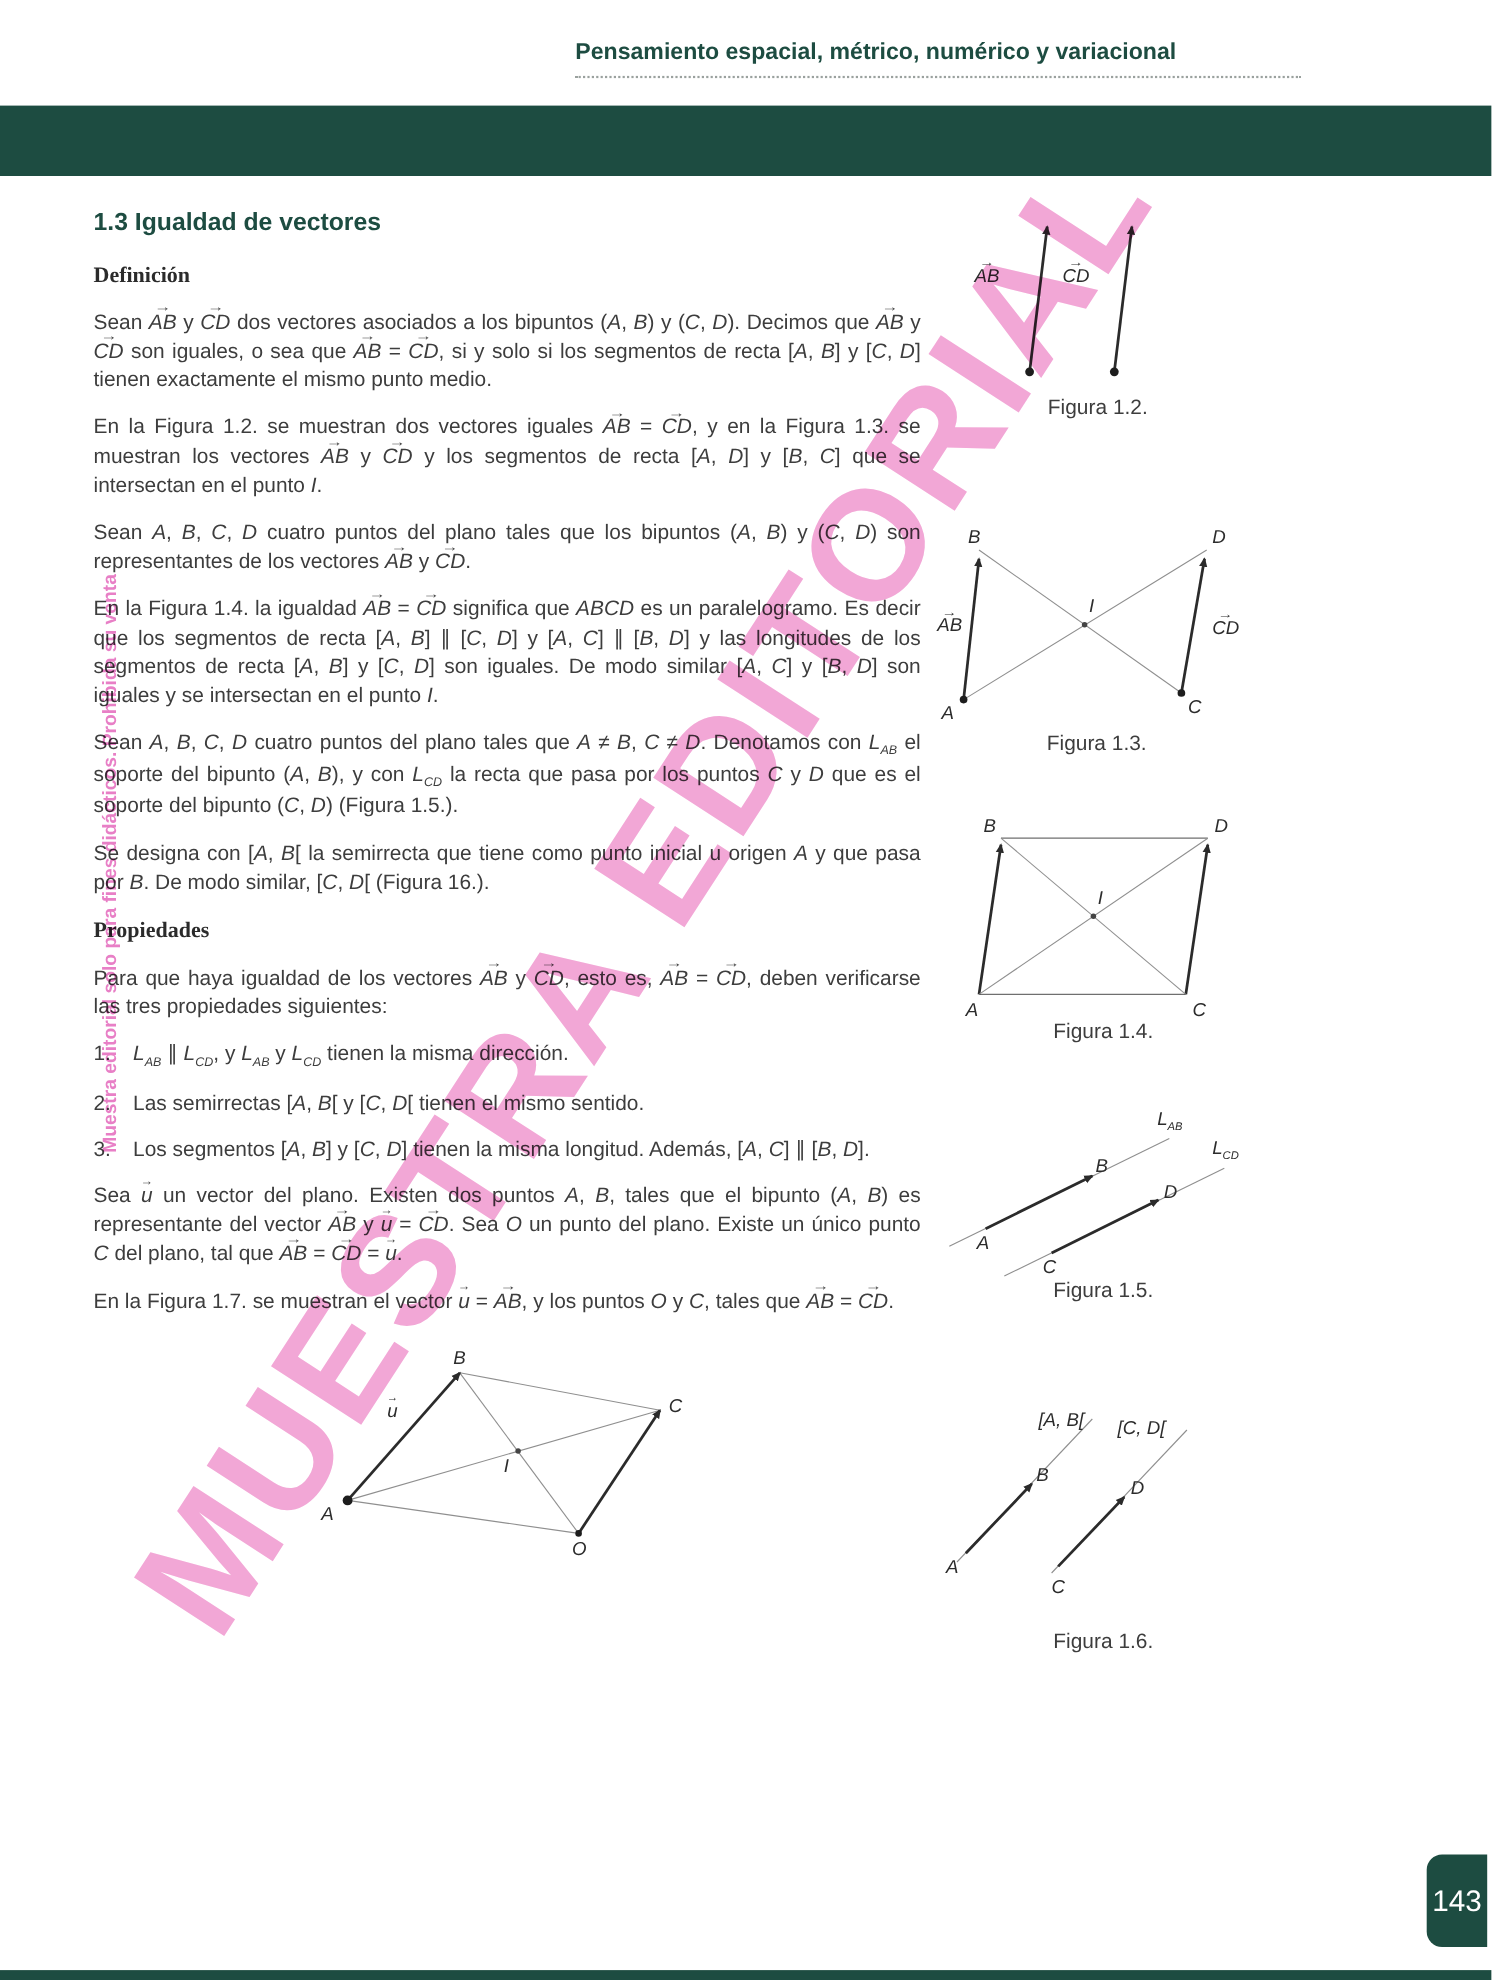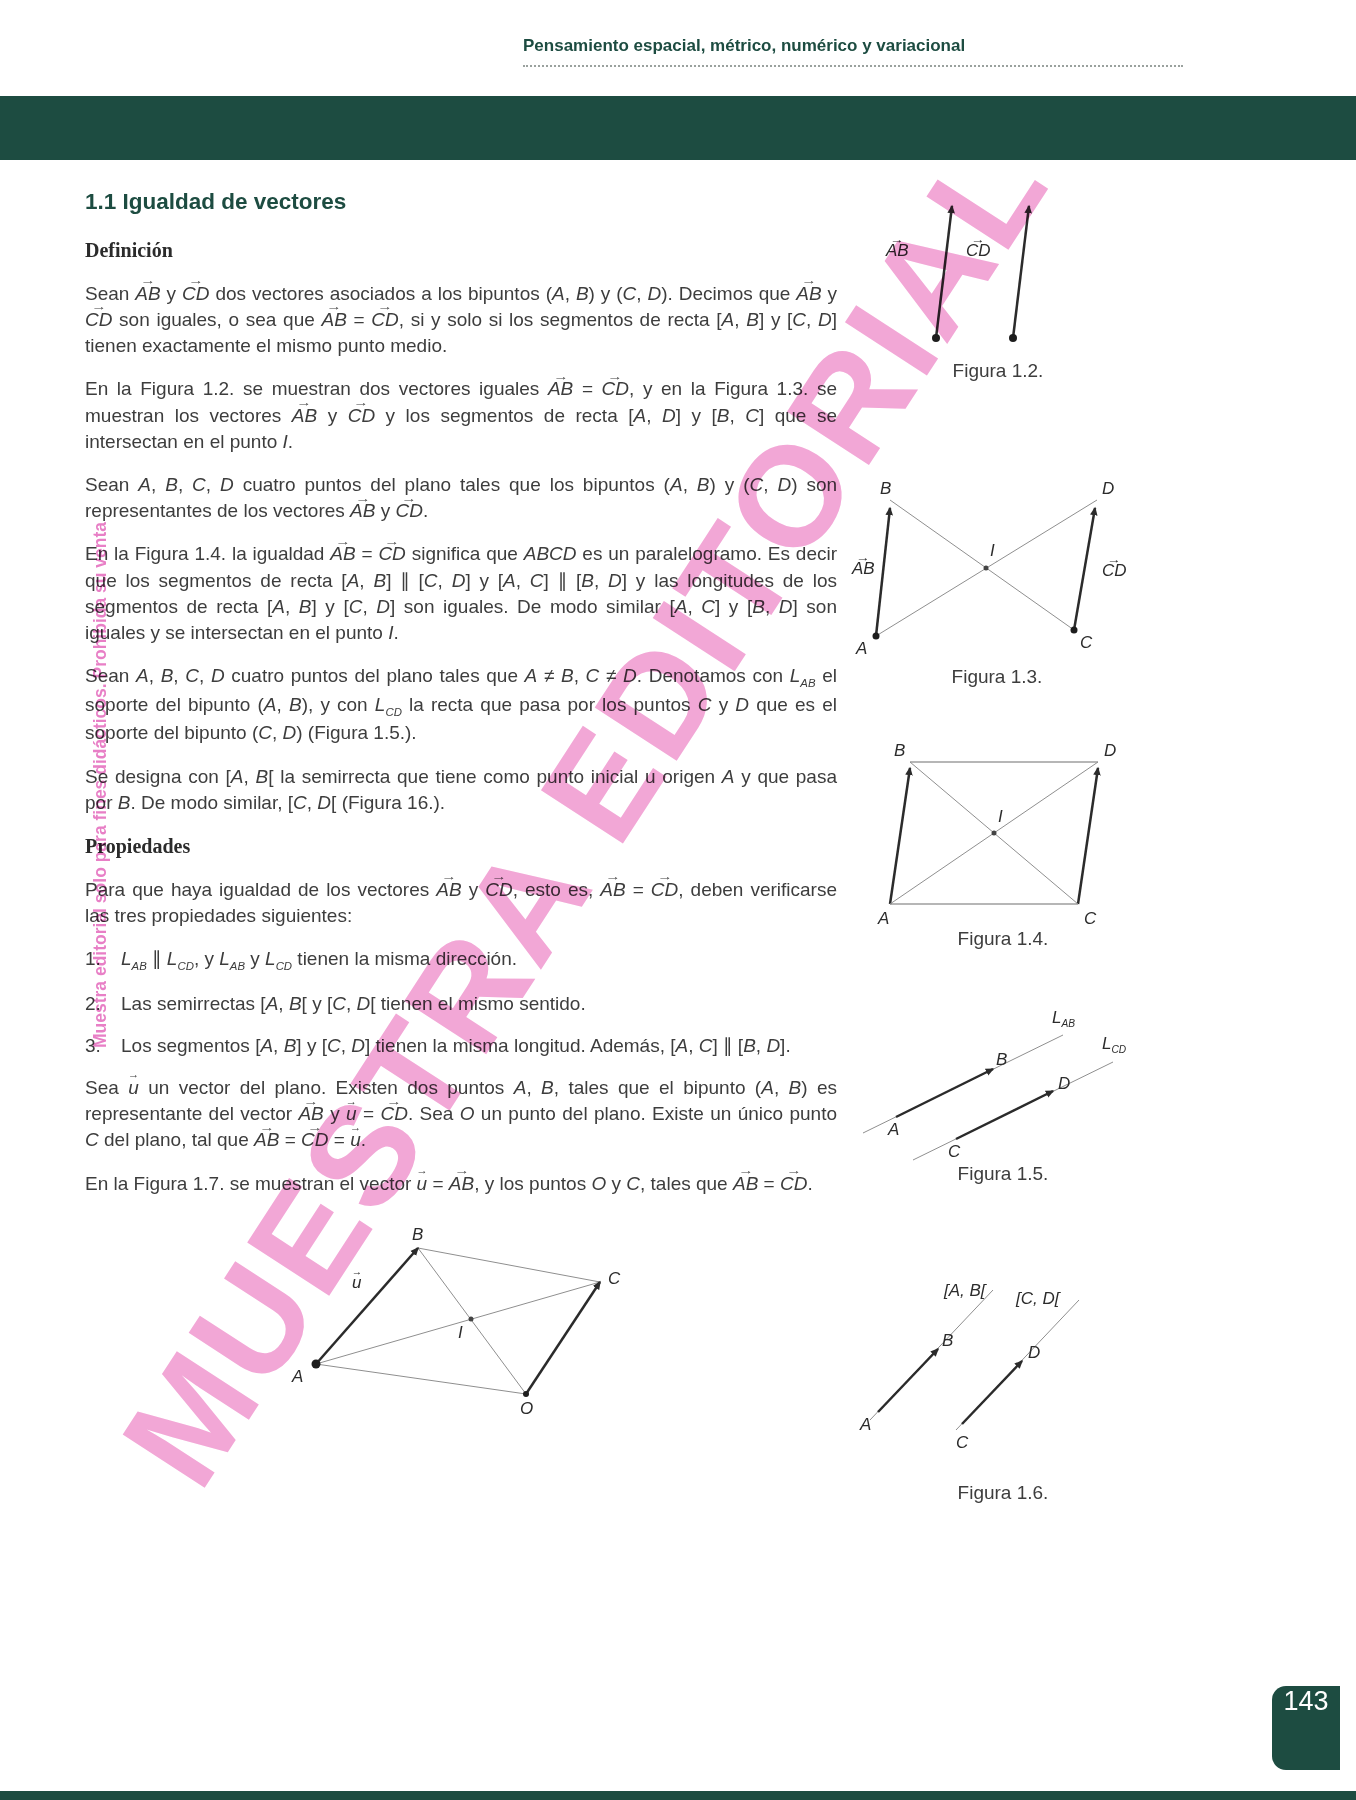--- a/index.html
+++ b/index.html
@@ -2,28 +2,28 @@
 <html><head>
 <meta charset="utf-8">
 <style>
   html,body{margin:0;padding:0;}
   body{
     width:1356px;height:1800px;position:relative;overflow:hidden;background:#ffffff;
     font-family:"Liberation Sans","DejaVu Sans",sans-serif;color:#3d3d3d;
   }
   .header-title{
     position:absolute;left:523px;top:36px;width:660px;
-    font-size:17px;font-weight:bold;color:#1d4c41;
+    font-size:21px;font-weight:bold;color:#1d4c41;
     padding-bottom:9px;border-bottom:2px dotted #9aa19e;
   }
   .band{position:absolute;left:0;top:96px;width:1356px;height:64px;background:#1d4c41;}
   .bottomband{position:absolute;left:0;top:1791px;width:1356px;height:9px;background:#1d4c41;}
   .pagenum{
-    position:absolute;right:16px;top:1686px;width:68px;height:84px;background:#1d4c41;
-    border-radius:14px 0 0 14px;color:#ffffff;display:flex;align-items:flex-start;justify-content:center;
+    position:absolute;right:4px;top:1686px;width:55px;height:84px;background:#1d4c41;
+    border-radius:14px 0 0 14px;color:#ffffff;display:flex;align-items:center;justify-content:center;
     font-size:27px;
   }
   .col{position:absolute;left:85px;top:186px;width:752px;text-align:justify;font-size:19px;line-height:1.38;}
   .sec-title{font-size:22.5px;font-weight:bold;color:#1d4c41;margin:0 0 20px;text-align:left;}
   .sub-h{font-size:20px;font-weight:bold;color:#2b2b2b;margin:0 0 16px;text-align:left;font-family:Liberation Serif, serif;}
   .col p{margin:0 0 17px;}
   .plist{margin:2px 0 6px;}
   .li{display:flex;margin:0 0 16px;text-align:left;}
   .li .num{width:36px;flex:none;}
   .li .itext{flex:1;}
@@ -62,21 +62,21 @@
     <marker id="ah" viewBox="0 0 10 10" refX="8" refY="5" markerWidth="9" markerHeight="9" orient="auto" markerUnits="userSpaceOnUse">
       <path d="M0,0.8 L9.5,5 L0,9.2 Z" fill="#2b2b2b"></path>
     </marker>
   </defs>
 </svg>
 
 <div class="header-title">Pensamiento espacial, métrico, numérico y variacional</div>
 <div class="band"></div>
 
 <div class="col">
-  <div class="sec-title">1.1 Igualdad de vectores</div>
+  <div class="sec-title">1.3 Igualdad de vectores</div>
   <div class="sub-h">Definición</div>
   <p>Sean <span class="vec">AB</span> y <span class="vec">CD</span> dos vectores asociados a los bipuntos (<i>A</i>, <i>B</i>) y (<i>C</i>, <i>D</i>). Decimos que <span class="vec">AB</span> y <span class="vec">CD</span> son iguales, o sea que <span class="vec">AB</span> = <span class="vec">CD</span>, si y solo si los segmentos de recta [<i>A</i>, <i>B</i>] y [<i>C</i>, <i>D</i>] tienen exactamente el mismo punto medio.</p>
   <p>En la Figura 1.2. se muestran dos vectores iguales <span class="vec">AB</span> = <span class="vec">CD</span>, y en la Figura 1.3. se muestran los vectores <span class="vec">AB</span> y <span class="vec">CD</span> y los segmentos de recta [<i>A</i>, <i>D</i>] y [<i>B</i>, <i>C</i>] que se intersectan en el punto <i>I</i>.</p>
   <p>Sean <i>A</i>, <i>B</i>, <i>C</i>, <i>D</i> cuatro puntos del plano tales que los bipuntos (<i>A</i>, <i>B</i>) y (<i>C</i>, <i>D</i>) son representantes de los vectores <span class="vec">AB</span> y <span class="vec">CD</span>.</p>
   <p>En la Figura 1.4. la igualdad <span class="vec">AB</span> = <span class="vec">CD</span> significa que <i>ABCD</i> es un paralelogramo. Es decir que los segmentos de recta [<i>A</i>, <i>B</i>] ∥ [<i>C</i>, <i>D</i>] y [<i>A</i>, <i>C</i>] ∥ [<i>B</i>, <i>D</i>] y las longitudes de los segmentos de recta [<i>A</i>, <i>B</i>] y [<i>C</i>, <i>D</i>] son iguales. De modo similar [<i>A</i>, <i>C</i>] y [<i>B</i>, <i>D</i>] son iguales y se intersectan en el punto <i>I</i>.</p>
   <p>Sean <i>A</i>, <i>B</i>, <i>C</i>, <i>D</i> cuatro puntos del plano tales que <i>A</i> ≠ <i>B</i>, <i>C</i> ≠ <i>D</i>. Denotamos con <i>L</i><sub>AB</sub> el soporte del bipunto (<i>A</i>, <i>B</i>), y con <i>L</i><sub>CD</sub> la recta que pasa por los puntos <i>C</i> y <i>D</i> que es el soporte del bipunto (<i>C</i>, <i>D</i>) (Figura 1.5.).</p>
   <p>Se designa con [<i>A</i>, <i>B</i>[ la semirrecta que tiene como punto inicial u origen <i>A</i> y que pasa por <i>B</i>. De modo similar, [<i>C</i>, <i>D</i>[ (Figura 16.).</p>
   <div class="sub-h">Propiedades</div>
   <p>Para que haya igualdad de los vectores <span class="vec">AB</span> y <span class="vec">CD</span>, esto es, <span class="vec">AB</span> = <span class="vec">CD</span>, deben verificarse las tres propiedades siguientes:</p>
   <div class="plist">

